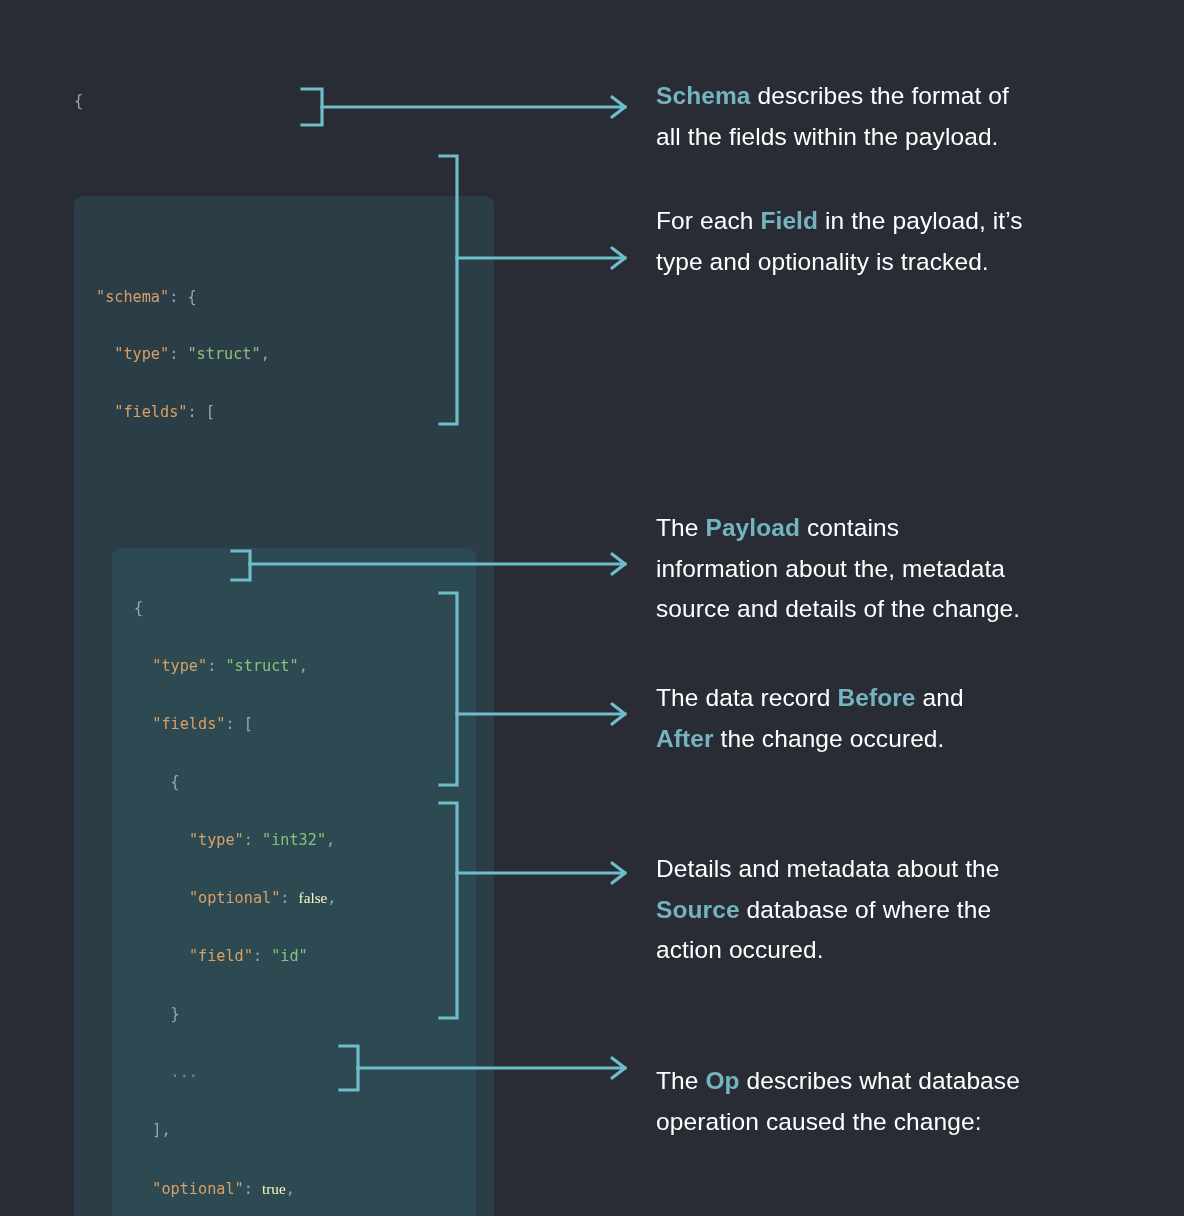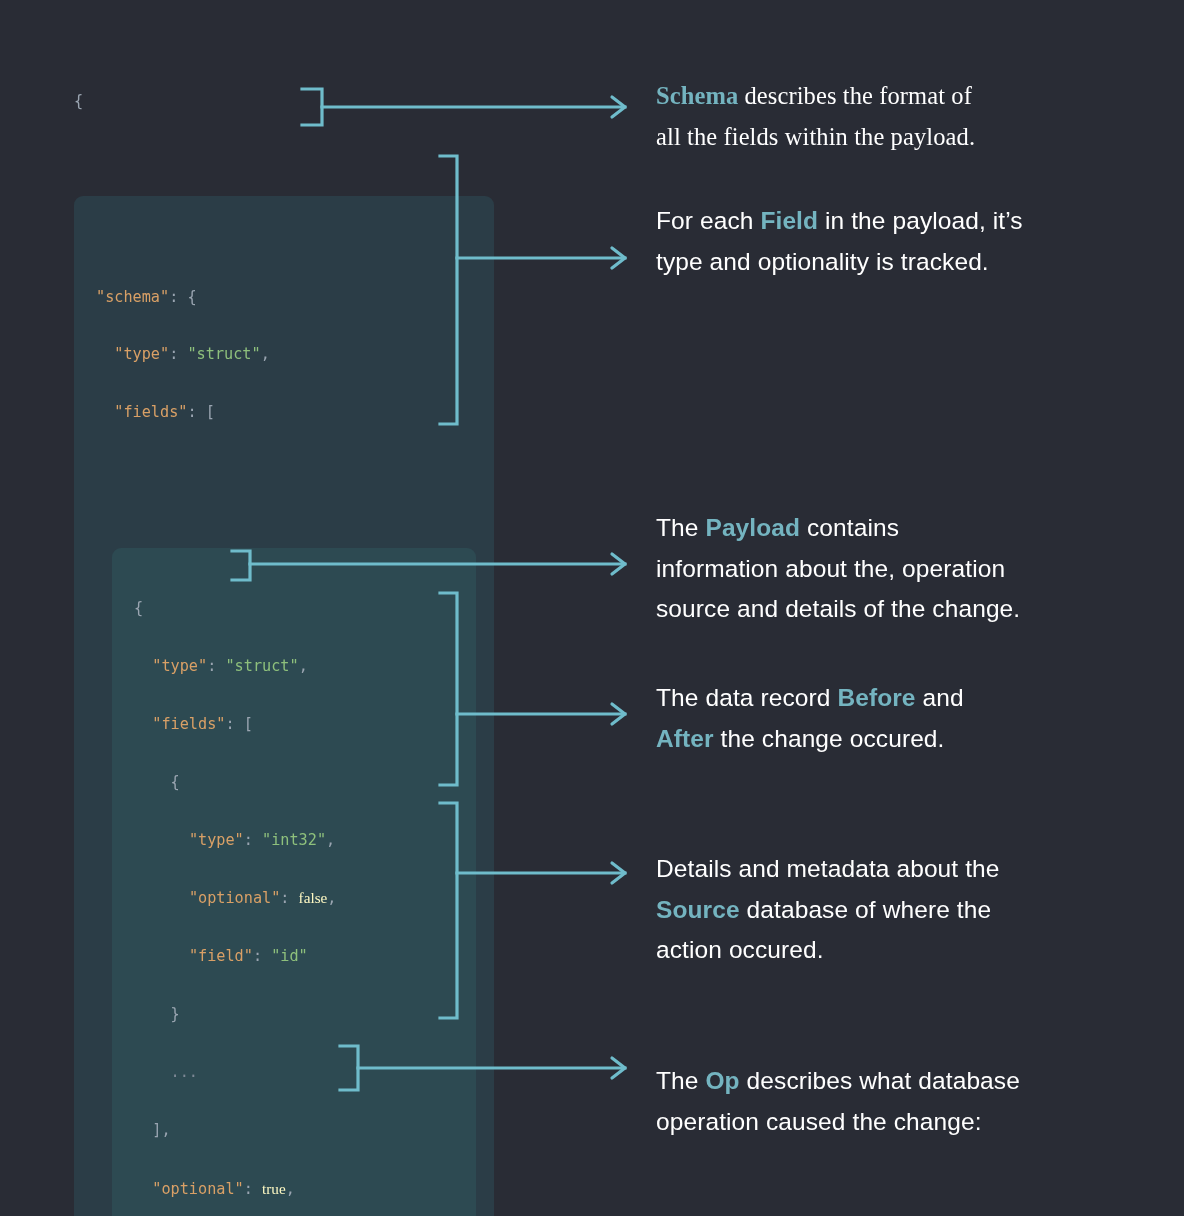--- a/index.html
+++ b/index.html
@@ -150,18 +150,18 @@
     </g>
 
     <g>
       <path d="M340,1046 L358,1046 L358,1090 L340,1090"></path>
       <path d="M358,1068 L625,1068"></path>
       <path d="M612,1058 L625,1068 L612,1078" stroke-linecap="round" stroke-linejoin="round"></path>
     </g>
   </g>
 </svg>
 
-<div class="ann" style="left:656px; top:76px;  width:470px;font-family:Liberation Serif, serif;"><b>Schema</b><span> describes the format of</span><br><span>all the fields within the payload.</span></div>
+<div class="ann" style="left:656px; top:76px;  width:470px;"><b>Schema</b><span> describes the format of</span><br><span>all the fields within the payload.</span></div>
 <div class="ann" style="left:656px; top:201px; width:470px;"><span>For each </span><b>Field</b><span> in the payload, it’s</span><br><span>type and optionality is tracked.</span></div>
-<div class="ann" style="left:656px; top:508px; width:470px;"><span>The </span><b>Payload</b><span> contains</span><br><span>information about the, operation</span><br><span>source and details of the change.</span></div>
+<div class="ann" style="left:656px; top:508px; width:470px;"><span>The </span><b>Payload</b><span> contains</span><br><span>information about the, metadata</span><br><span>source and details of the change.</span></div>
 <div class="ann" style="left:656px; top:678px; width:470px;"><span>The data record </span><b>Before</b><span> and</span><br><b>After</b><span> the change occured.</span></div>
 <div class="ann" style="left:656px; top:849px; width:470px;"><span>Details and metadata about the</span><br><b>Source</b><span> database of where the</span><br><span>action occured.</span></div>
 <div class="ann" style="left:656px; top:1061px;width:470px;"><span>The </span><b>Op</b><span> describes what database</span><br><span>operation caused the change:</span><br></div>
 
 </body></html>

